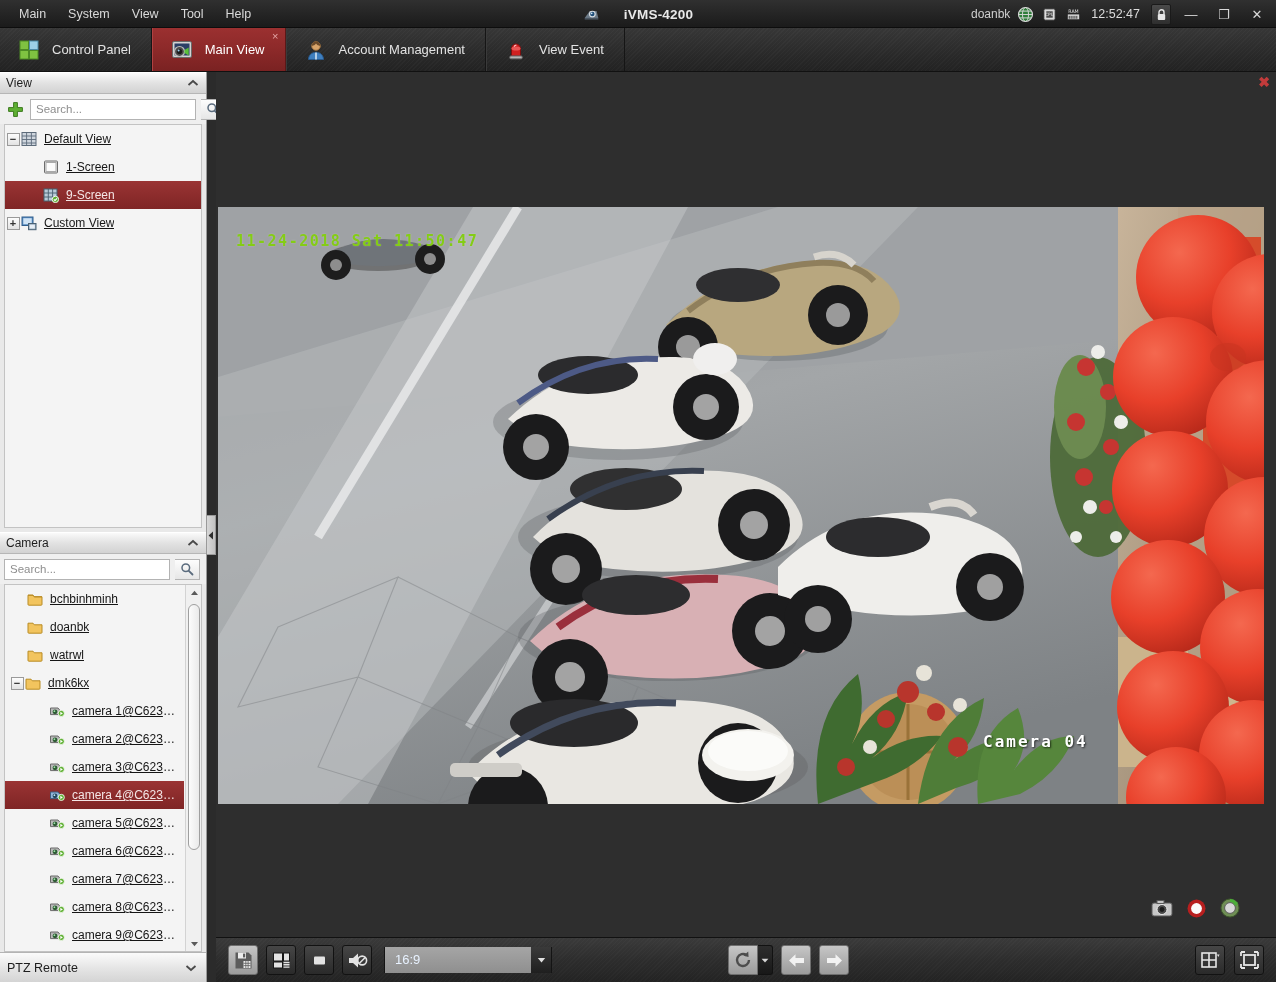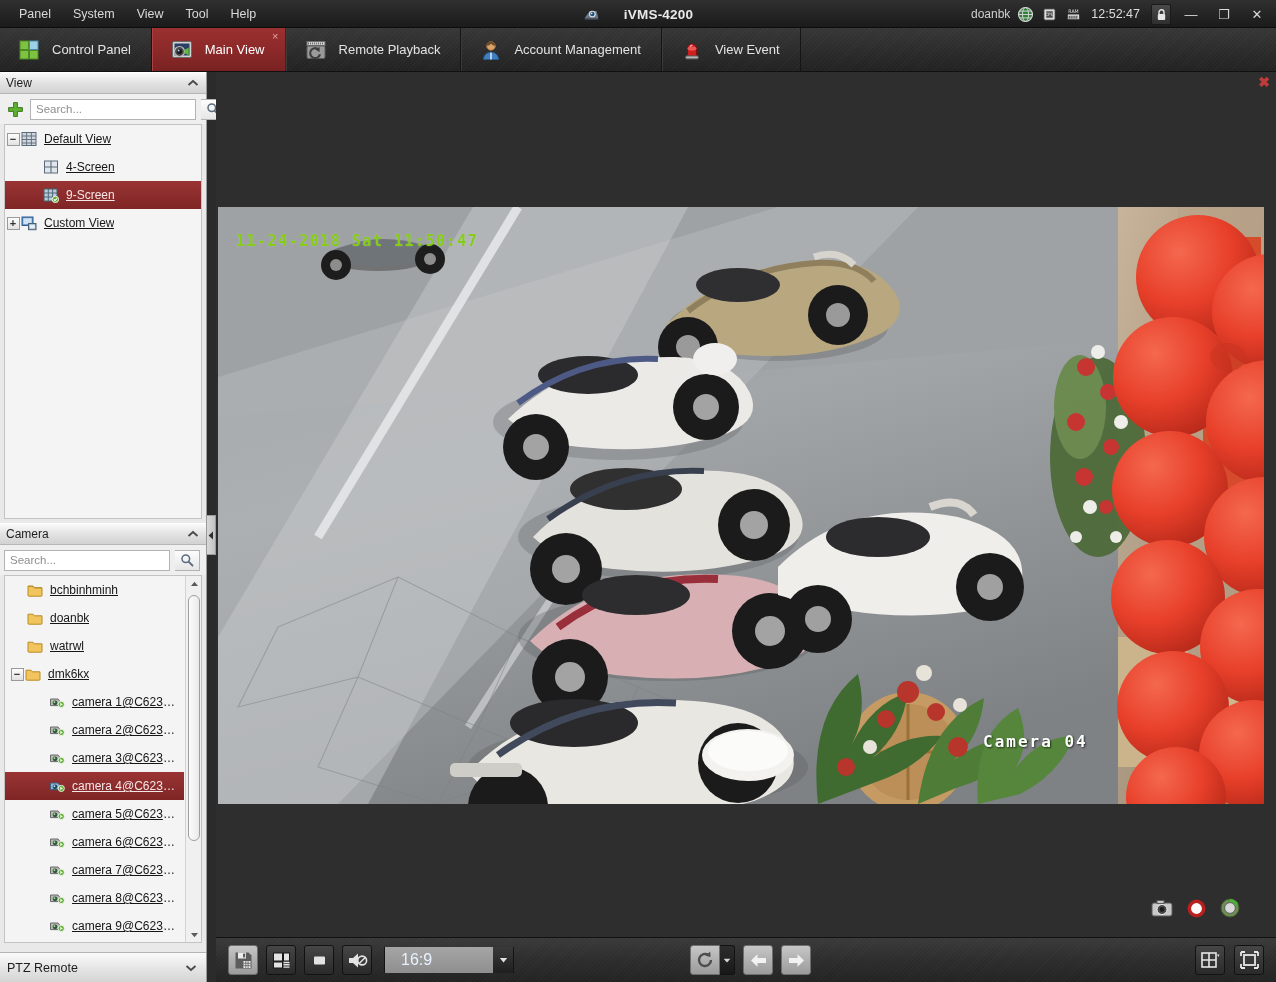--- a/index.html
+++ b/index.html
@@ -143,21 +143,21 @@
     background: linear-gradient(180deg,#fdfdfd,#e2e2e2);
     display: flex; align-items: center; justify-content: center;
     font-size: 11px; line-height: 9px; color: #333; font-weight: bold;
   }
   .tree-icon { width: 16px; height: 16px; flex: 0 0 16px; margin-right: 7px; }
   .tree-label { overflow: hidden; text-overflow: ellipsis; text-decoration: underline; }
 
   .cam-panel { flex: 0 0 auto; display: flex; flex-direction: column; }
   .cam-tree-box {
     height: 368px; background: #f4f4f4; border: 1px solid #c3c3c3;
-    margin: 0 4px 9px 4px; position: relative; overflow: hidden;
+    margin: 0 4px 0 4px; position: relative; overflow: hidden;
   }
   .cam-list { position: absolute; left: 0; top: 0; right: 17px; }
   .scrollbar {
     position: absolute; right: 0; top: 0; width: 16px; height: 100%;
     background: #f0f0f0; border-left: 1px solid #d3d3d3;
   }
   .sb-arrow {
     position: absolute; left: 0; width: 16px; height: 15px;
     display: flex; align-items: center; justify-content: center;
     background: #f0f0f0;
@@ -237,44 +237,44 @@
     display: flex; align-items: center; justify-content: center;
     background: linear-gradient(180deg, #464646, #2a2a2a);
     border: 1px solid #121212;
   }
   .tool-btn.light { background: linear-gradient(180deg, #c6c6c6, #9b9b9b); border: 1px solid #6e6e6e; }
   .combo {
     display: flex; align-items: center; height: 26px;
     margin-left: 4px; border: 1px solid #141414;
   }
   .combo-val {
-    width: 108px; height: 26px; line-height: 26px;
+    width: 146px; height: 26px; line-height: 26px;
     background: linear-gradient(180deg,#a5a5a5,#8f8f8f);
-    color: #e8f2ff; font-size: 16px; padding-left: 16px;
+    color: #e8f2ff; font-size: 13px; padding-left: 10px;
   }
   .combo-arrow {
     width: 20px; height: 26px; background: linear-gradient(180deg,#3a3a3a,#1f1f1f);
     display: flex; align-items: center; justify-content: center;
   }
   .bb-center { display: flex; align-items: center; margin-left: 176px; }
   .bb-right { margin-left: auto; display: flex; align-items: center; gap: 9px; }
   .split-arrow {
     width: 15px; height: 30px; background: linear-gradient(180deg,#2d2d2d,#181818);
     border: 1px solid #121212; border-left: none; border-radius: 0 3px 3px 0;
     display: flex; align-items: center; justify-content: center; margin-right: 8px;
   }
 </style>
 </head>
 <body>
 
 <div id="app">
 
   <div class="titlebar">
     <div class="menubar">
-      <div class="menu-item">Panel</div>
+      <div class="menu-item">Main</div>
       <div class="menu-item">System</div>
       <div class="menu-item">View</div>
       <div class="menu-item">Tool</div>
       <div class="menu-item">Help</div>
     </div>
 
     <div class="title-center">
       <svg class="tb-icon" viewBox="0 0 20 20">
         <path d="M2 14 L8 6 L16 6 L18 14 Z" fill="#6d7b88"></path>
         <ellipse cx="11" cy="9.5" rx="4" ry="4" fill="#d7dde2"></ellipse>
@@ -333,30 +333,20 @@
         <rect x="2.5" y="3.5" width="19" height="16" rx="1.5" fill="#d3d3d3" stroke="#6a6a6a"></rect>
         <rect x="4.5" y="5.5" width="15" height="12" fill="#2b3f66"></rect>
         <circle cx="9.5" cy="13.5" r="5" fill="#4a4a4a" stroke="#bcbcbc" stroke-width="1.2"></circle>
         <circle cx="9.5" cy="13.5" r="2.6" fill="#1a1a1a"></circle>
         <circle cx="8.6" cy="12.5" r="1" fill="#9fd4f2"></circle>
         <path d="M14.5 12 l4.2-2.6 v8 L14.5 15 z" fill="#5bbf3a"></path>
       </svg>
       <span>Main View</span>
     </div>
 
-    <div class="nav-tab">
-      <svg class="nav-icon" viewBox="0 0 24 24">
-        <rect x="3" y="3.5" width="18" height="4" fill="#cfcfcf" stroke="#6d6d6d"></rect>
-        <path d="M4.5 4.6v1.8M6.5 4.6v1.8M8.5 4.6v1.8M10.5 4.6v1.8M12.5 4.6v1.8M14.5 4.6v1.8M16.5 4.6v1.8M18.5 4.6v1.8" stroke="#555" stroke-width=".8"></path>
-        <rect x="3" y="8" width="18" height="12.5" rx="1.5" fill="#9a9a9a" stroke="#5d5d5d"></rect>
-        <path d="M14.5 11.5 a5 5 0 1 0 1.5 4.8" fill="none" stroke="#3f3f3f" stroke-width="2.2"></path>
-        <path d="M15.6 9 l0 5 l-4.4 -2.5 z" fill="#3f3f3f"></path>
-      </svg>
-      <span>Remote Playback</span>
-    </div>
 
     <div class="nav-tab">
       <svg class="nav-icon" viewBox="0 0 24 24">
         <circle cx="12" cy="8" r="4.3" fill="#d8a46a" stroke="#9c6f3d"></circle>
         <path d="M12 3.6 a4.3 4.3 0 0 1 4.3 4.3 c-2 0-3.2-1-4.3-2.3 c-1 1.3-2.3 2.3-4.3 2.3 A4.3 4.3 0 0 1 12 3.6z" fill="#6b4a2a"></path>
         <path d="M4.5 21.5 c0-4.4 3.4-7.2 7.5-7.2 s7.5 2.8 7.5 7.2z" fill="#3f7fbf" stroke="#28598c"></path>
         <path d="M12 14.4 v7.1" stroke="#e9f2fa" stroke-width="1.4"></path>
       </svg>
       <span>Account Management</span>
     </div>
@@ -402,28 +392,28 @@
         <div class="tw">
           <span class="expander">−</span>
         </div>
         <svg class="tree-icon" viewBox="0 0 16 16">
           <rect x="1" y="1.5" width="14" height="13" fill="#cfd6de" stroke="#5c6b7a"></rect>
           <path d="M1 5h14M1 8.5h14M1 12h14M5.6 1.5v13M10.4 1.5v13" stroke="#5c6b7a" stroke-width=".9"></path>
         </svg>
         <span class="tree-label">Default View</span>
       </div>
 
-
       <div class="tree-row" style="padding-left:38px">
         <svg class="tree-icon" viewBox="0 0 16 16">
-          <rect x="1.5" y="2" width="13" height="12" fill="#e0e6ec" stroke="#5c6b7a"></rect>
-          <path d="M8 2v12M1.5 8h13" stroke="#5c6b7a" stroke-width="1.1"></path>
-        </svg>
-        <span class="tree-label">4-Screen</span>
-      </div>
+          <rect x="1.5" y="2" width="13" height="12" rx="1" fill="#e8e8e8" stroke="#6c6c6c"></rect>
+          <rect x="3" y="3.5" width="10" height="9" fill="#fbfbfb" stroke="#a9a9a9"></rect>
+        </svg>
+        <span class="tree-label">1-Screen</span>
+      </div>
+
 
       <div class="tree-row selected" style="padding-left:38px">
         <svg class="tree-icon" viewBox="0 0 16 16">
           <rect x="1" y="2" width="13" height="12" fill="#b9cbd8" stroke="#47606f"></rect>
           <path d="M5.3 2v12M9.6 2v12M1 6h13M1 10h13" stroke="#47606f" stroke-width=".9"></path>
           <circle cx="12.4" cy="12.4" r="3.2" fill="#5fb033" stroke="#fff" stroke-width=".9"></circle>
           <path d="M10.9 12.4 l1.1 1.2 l2-2.3" stroke="#fff" stroke-width="1.2" fill="none"></path>
         </svg>
         <span class="tree-label">9-Screen</span>
       </div>

